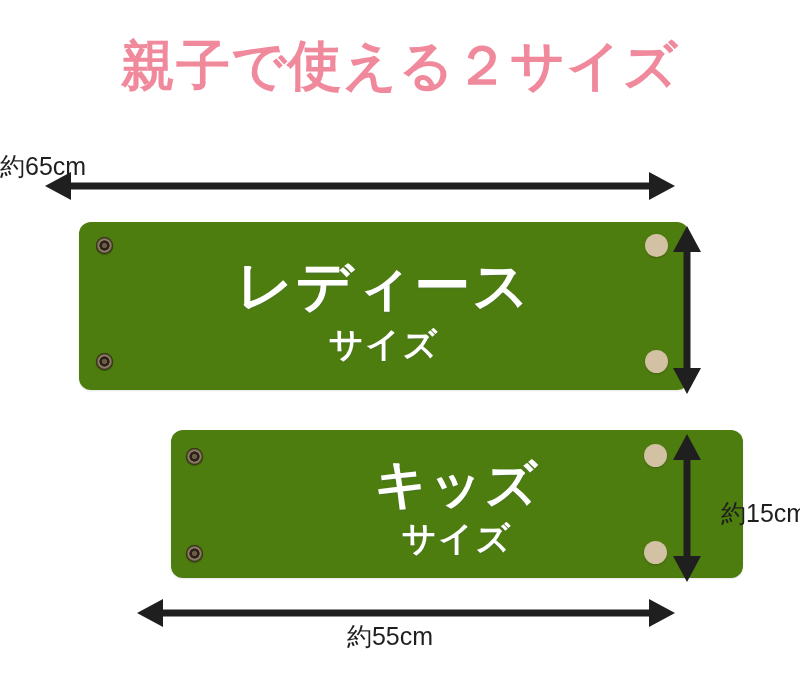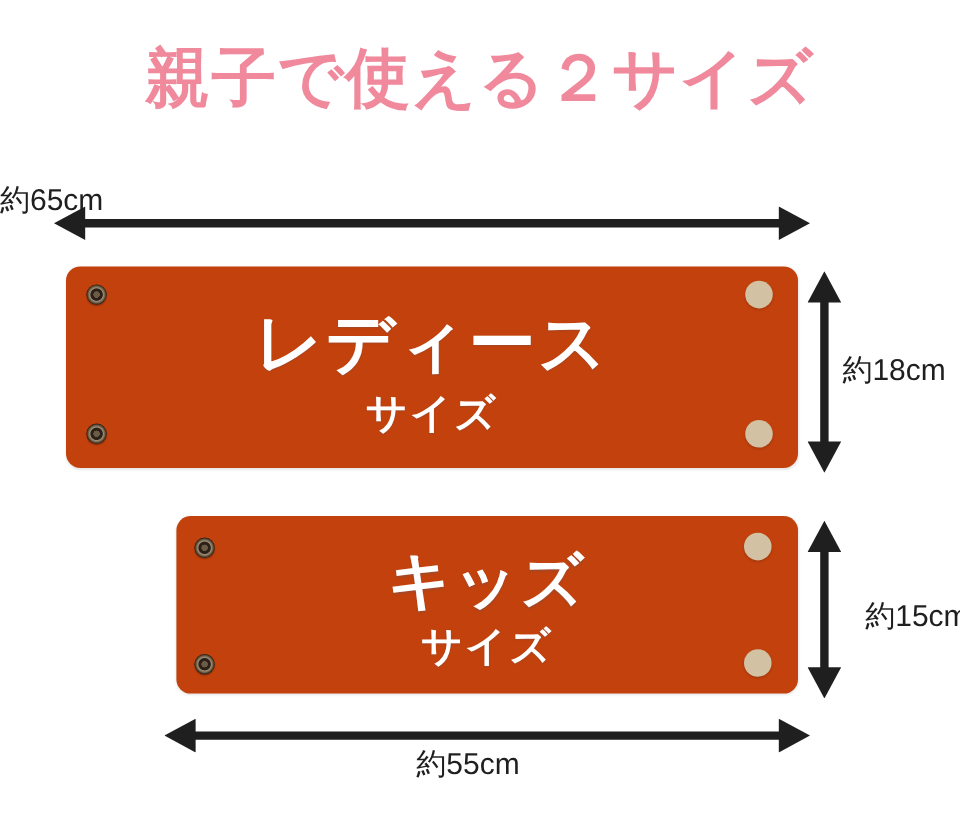--- a/index.html
+++ b/index.html
@@ -31,34 +31,35 @@
     letter-spacing: 1px;
     color: #F0899B;
     line-height: 1.1;
     white-space: nowrap;
     user-select: none;
   }
 
   
   .plate {
     position: absolute;
-    background: #c2410c;
+    background: #4d7c0f;
     border-radius: 12px;
     box-shadow: 0 1px 2px rgba(0,0,0,0.10);
+    margin-left: 24px;
   }
   .plate-ladies {
     left: 55px;
     top: 222px;
     width: 610px;
     height: 168px;
   }
   .plate-kids {
     left: 147px;
     top: 430px;
-    width: 518px;
+    width: 572px;
     height: 148px;
   }
 
   .plate-text {
     position: absolute;
     left: 0;
     width: 100%;
     text-align: center;
     color: #ffffff;
     font-weight: bold;
@@ -152,21 +153,20 @@
     <div class="stud" style="left:566px; top:12px;"></div>
     <div class="stud" style="left:566px; top:128px;"></div>
   </div>
 
   <svg class="dim-arrow" style="left:673px; top:226px;" width="28" height="168" viewBox="0 0 28 168">
     <line x1="14" y1="18" x2="14" y2="150" stroke="#1F1F1F" stroke-width="7"></line>
     <polygon points="14,0 0,26 28,26" fill="#1F1F1F"></polygon>
     <polygon points="14,168 0,142 28,142" fill="#1F1F1F"></polygon>
   </svg>
 
-  <div class="dim-label" style="left:702px; top:292px;">約18cm</div>
 
   <div class="plate plate-kids">
     <div class="plate-text plate-title">キッズ</div>
     <div class="plate-text plate-sub">サイズ</div>
 
     <div class="grommet" style="left:15px; top:18px;"></div>
     <div class="grommet" style="left:15px; top:115px;"></div>
 
     <div class="stud" style="left:473px; top:14px;"></div>
     <div class="stud" style="left:473px; top:111px;"></div>

